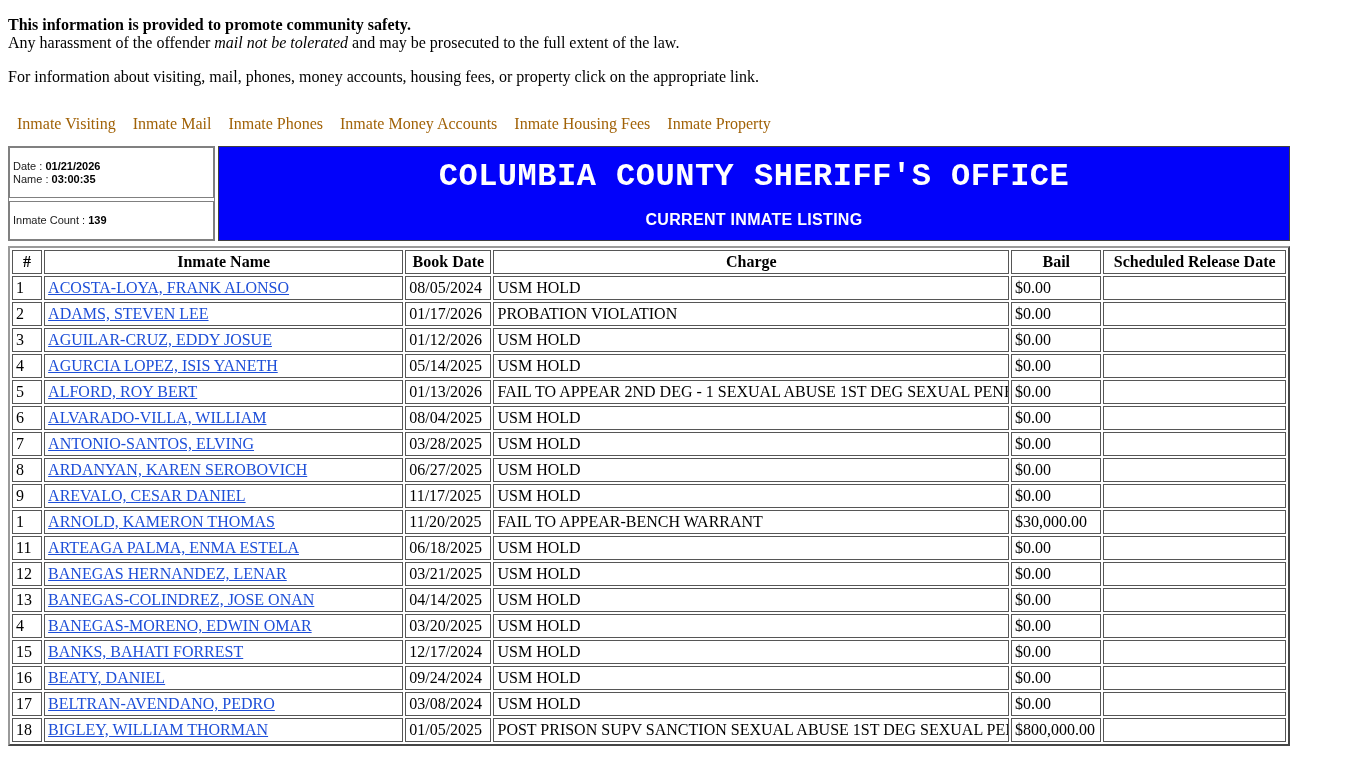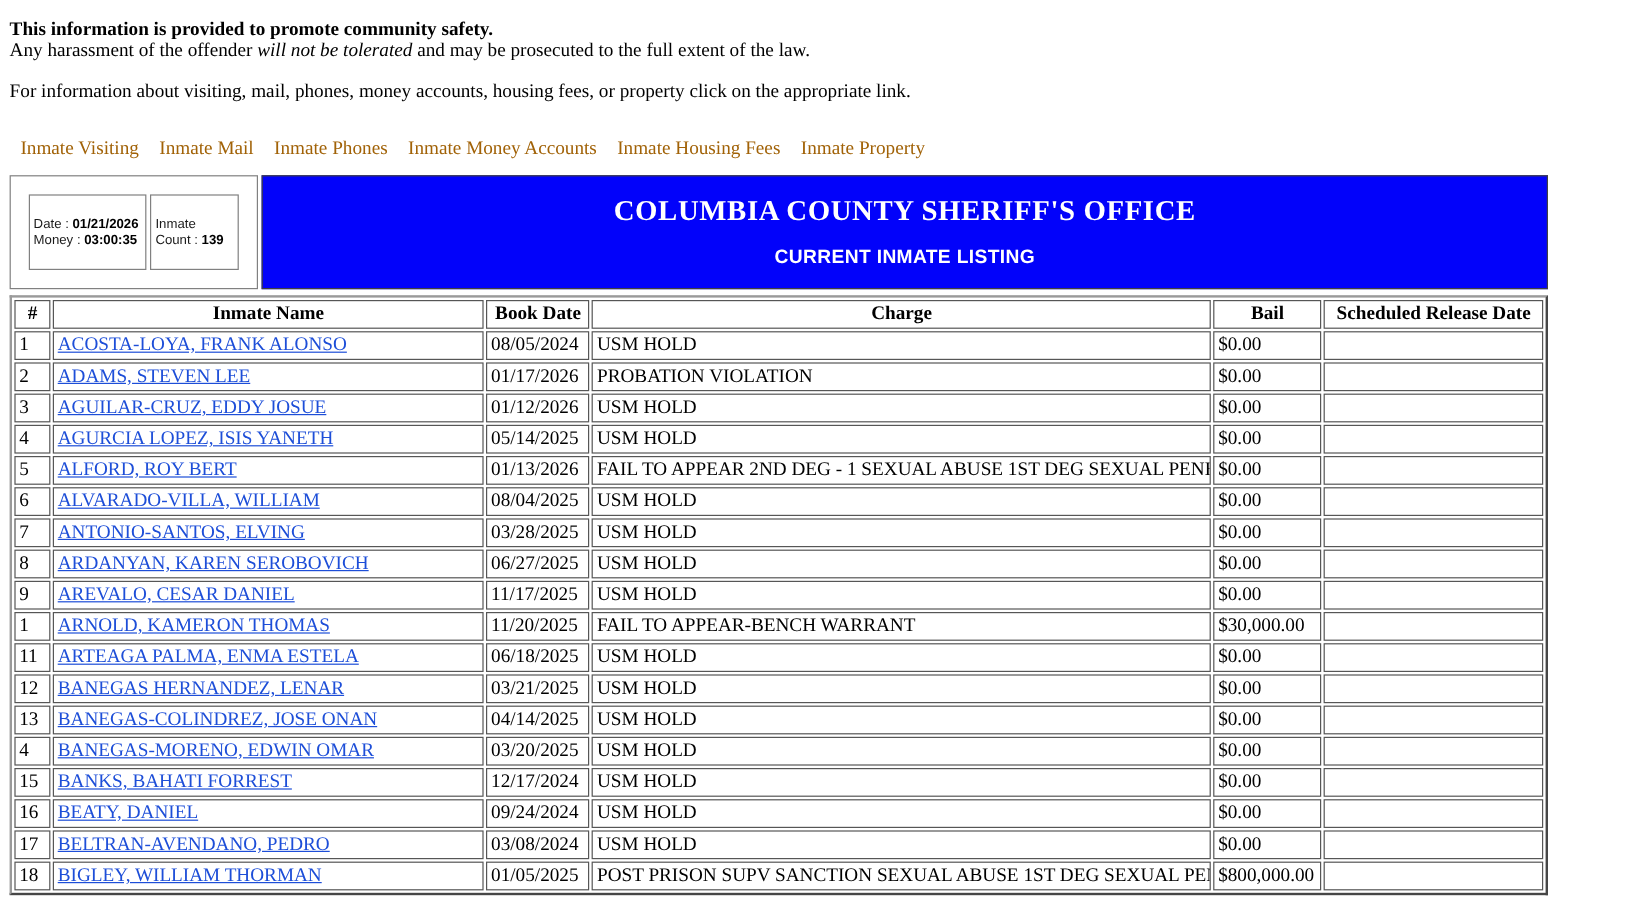--- a/index.html
+++ b/index.html
@@ -26,43 +26,43 @@
   }
 
   
   .header-band {
     margin-top: 13px; width: 1282px; height: 95px;
     display: flex; align-items: stretch;
   }
   .status-panel {
     width: 207px; box-sizing: border-box;
     border: 1px solid #808080;
-    display: flex; flex-direction: row;
-    padding: 15px; gap: 3px; background: #fff;
+    display: flex; flex-direction: column;
+    padding: 0; gap: 3px; background: #fff;
     margin-right: 3px;
   }
   .status-cell {
     border: 1px solid #808080; box-sizing: border-box;
     font-family: "Liberation Sans", sans-serif;
     font-size: 11px; line-height: 13px;
     padding: 2px 3px; color: #1a1a1a;
     display: flex; flex-direction: column; justify-content: center;
   }
   .status-cell.first { flex: 58 1 0; }
   .status-cell.second { flex: 42 1 0; }
   .status-cell b { color: #000; }
   .banner {
     flex: 1 1 auto; box-sizing: border-box;
     display: flex; flex-direction: column;
     align-items: center; justify-content: center;
     border: 1px solid #404040;
   }
   .banner-title {
-    font-family: Liberation Serif, serif;
-    font-weight: bold; font-size: 24px; letter-spacing: 0.5px;
+    font-family: Liberation Mono, monospace;
+    font-weight: bold; font-size: 32px; letter-spacing: 0.5px;
   }
   .banner-subtitle {
     font-family: "Liberation Sans", sans-serif;
     font-weight: bold; font-size: 16px; margin-top: 16px;
     letter-spacing: 0.3px;
   }
 
   
   table.inmates {
     margin-top: 5px;
@@ -88,38 +88,38 @@
   col.c-rel   { width: 182px; }
   a.inmate-link { color: #1d4ed8; text-decoration: underline; cursor: pointer; }
 </style>
 </head>
 <body>
 
 <div class="page">
 
   <div class="top-text">
     <p class="bold-line">This information is provided to promote community safety.</p>
-    <p><span>Any harassment of the offender </span><span class="italic">will not be tolerated</span><span> and may be prosecuted to the full extent of the law.</span></p>
+    <p><span>Any harassment of the offender </span><span class="italic">mail not be tolerated</span><span> and may be prosecuted to the full extent of the law.</span></p>
     <p class="info-line">For information about visiting, mail, phones, money accounts, housing fees, or property click on the appropriate link.</p>
   </div>
 
   <div class="nav-links">
     <a>Inmate Visiting</a>
     <a>Inmate Mail</a>
     <a>Inmate Phones</a>
     <a>Inmate Money Accounts</a>
     <a>Inmate Housing Fees</a>
     <a>Inmate Property</a>
   </div>
 
   <div class="header-band">
     <div class="status-panel">
       <div class="status-cell first">
         <span><span>Date : </span><b>01/21/2026</b></span>
-        <span><span>Money : </span><b>03:00:35</b></span>
+        <span><span>Name : </span><b>03:00:35</b></span>
       </div>
       <div class="status-cell second">
         <span><span>Inmate Count : </span><b>139</b></span>
       </div>
     </div>
     <div class="banner" id="banner" style="background: rgb(2, 2, 250); color: rgb(255, 255, 255);">
       <div class="banner-title">COLUMBIA COUNTY SHERIFF'S OFFICE</div>
       <div class="banner-subtitle">CURRENT INMATE LISTING</div>
     </div>
   </div>

